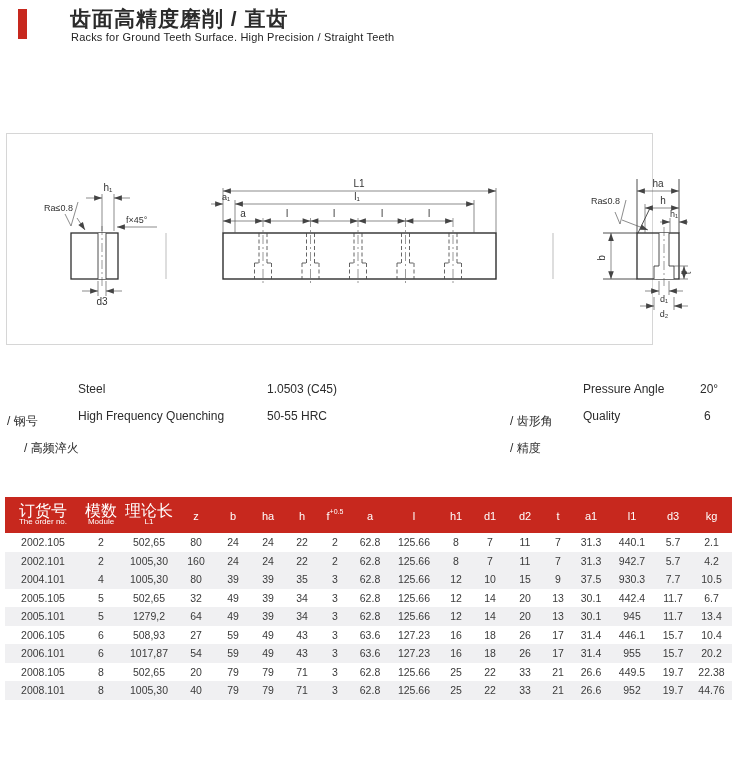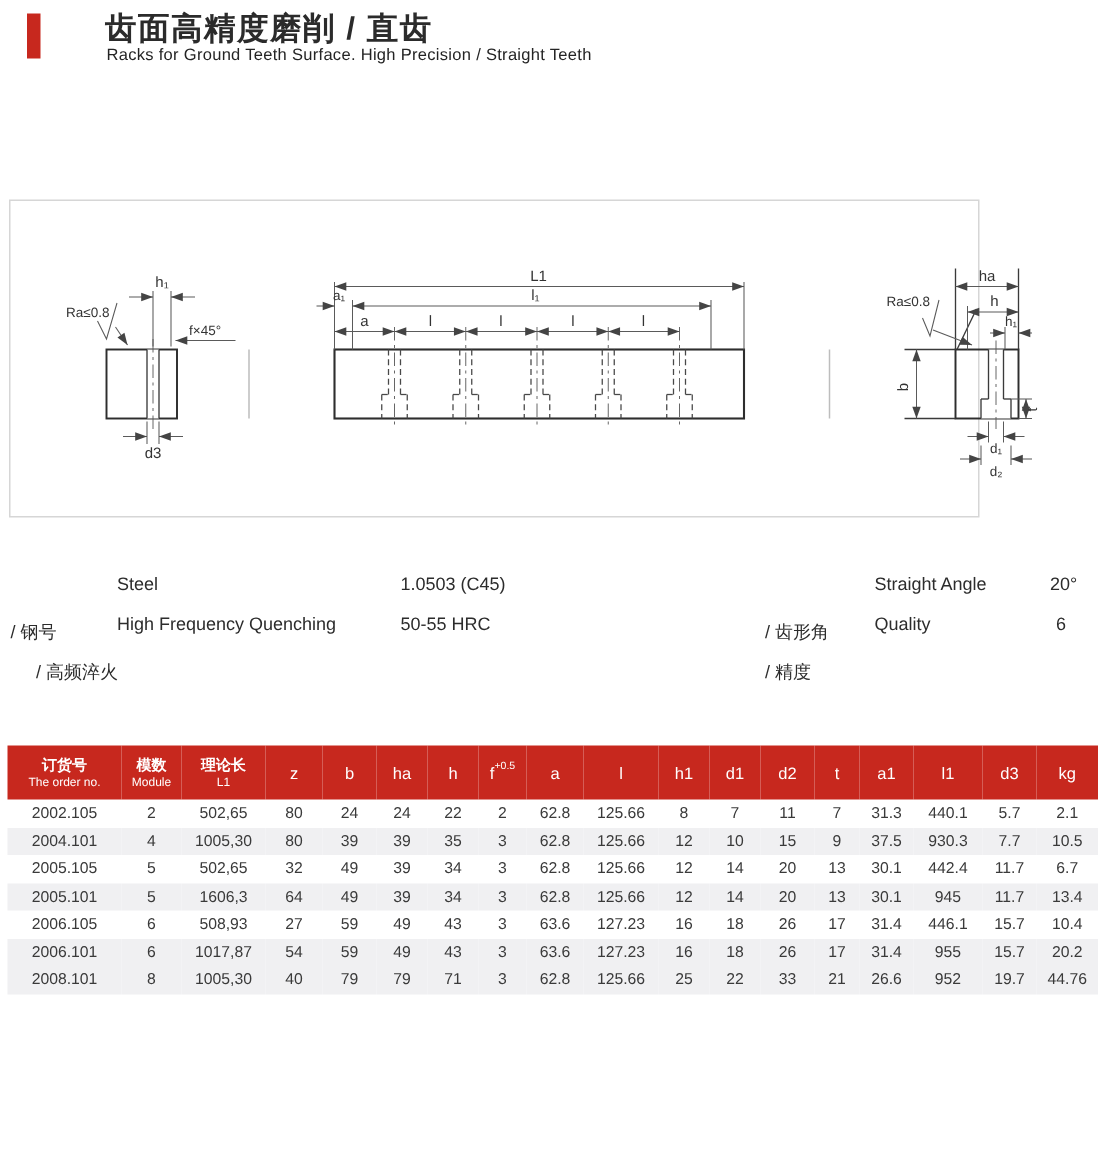--- a/index.html
+++ b/index.html
@@ -22,21 +22,21 @@
   .dim, .ext { stroke:#5a5a5a; stroke-width:.7; fill:none; }
   .cl  { stroke:#555; stroke-width:.6; fill:none; stroke-dasharray:9 3 2 3; }
   .hid { stroke:#484848; stroke-width:.85; fill:none; stroke-dasharray:4 2.5; }
   .gray{ stroke:#bdbdbd; stroke-width:1; }
   .specs span { position:absolute; font-size:12px; color:#2c2c2c; white-space:nowrap; }
   .spec-zh { font-size:12.5px;margin-top:32px; }
   table.spec-table { position:absolute; left:5px; top:497px; width:727px;
                      border-collapse:collapse; table-layout:fixed; }
   thead th { background:var(--accent); color:#fff; font-weight:400; height:36px;
              vertical-align:middle; text-align:center; padding:0; }
-  .th-zh { font-size:10px; line-height:13px;font-weight:bold; }
+  .th-zh { font-size:16px; line-height:13px; }
   .th-en { font-size:8px;  line-height:10px; }
   th .lbl { font-size:11px; }
   th sup  { font-size:7px; }
   tbody td { text-align:center; font-size:10.5px; color:#3a3a3a; height:18.5px; padding:0; }
   tbody tr.alt { background:var(--row-alt); }
 </style>
 </head>
 <body>
 
 <div class="page">
@@ -166,21 +166,21 @@
         <text class="dtext-s" x="657" y="183">d₂</text>
       </g>
     </svg>
   </div>
 
   <div class="specs">
     <span class="spec-zh" style="left:7px;  top:381px">/ 钢号</span>
     <span style="left:78px; top:382px">Steel</span>
     <span style="left:267px;top:382px">1.0503 (C45)</span>
     <span class="spec-zh" style="left:510px;top:381px">/ 齿形角</span>
-    <span style="left:583px;top:382px">Straight Angle</span>
+    <span style="left:583px;top:382px">Pressure Angle</span>
     <span style="left:700px;top:382px">20°</span>
     <span class="spec-zh" style="left:24px;  top:408px">/ 高频淬火</span>
     <span style="left:78px; top:409px">High Frequency Quenching</span>
     <span style="left:267px;top:409px">50-55 HRC</span>
     <span class="spec-zh" style="left:510px;top:408px">/ 精度</span>
     <span style="left:583px;top:409px">Quality</span>
     <span style="left:704px;top:409px">6</span>
   </div>
 
   <table class="spec-table">
@@ -250,20 +250,40 @@
           <td>8</td>
           <td>7</td>
           <td>11</td>
           <td>7</td>
           <td>31.3</td>
           <td>440.1</td>
           <td>5.7</td>
           <td>2.1</td>
         </tr>
         <tr class="alt">
+          <td>2002.101</td>
+          <td>2</td>
+          <td>1005,30</td>
+          <td>160</td>
+          <td>24</td>
+          <td>24</td>
+          <td>22</td>
+          <td>2</td>
+          <td>62.8</td>
+          <td>125.66</td>
+          <td>8</td>
+          <td>7</td>
+          <td>11</td>
+          <td>7</td>
+          <td>31.3</td>
+          <td>942.7</td>
+          <td>5.7</td>
+          <td>4.2</td>
+        </tr>
+        <tr class="alt">
           <td>2004.101</td>
           <td>4</td>
           <td>1005,30</td>
           <td>80</td>
           <td>39</td>
           <td>39</td>
           <td>35</td>
           <td>3</td>
           <td>62.8</td>
           <td>125.66</td>
@@ -292,21 +312,21 @@
           <td>20</td>
           <td>13</td>
           <td>30.1</td>
           <td>442.4</td>
           <td>11.7</td>
           <td>6.7</td>
         </tr>
         <tr class="alt">
           <td>2005.101</td>
           <td>5</td>
-          <td>1606,3</td>
+          <td>1279,2</td>
           <td>64</td>
           <td>49</td>
           <td>39</td>
           <td>34</td>
           <td>3</td>
           <td>62.8</td>
           <td>125.66</td>
           <td>12</td>
           <td>14</td>
           <td>20</td>
@@ -349,20 +369,40 @@
           <td>127.23</td>
           <td>16</td>
           <td>18</td>
           <td>26</td>
           <td>17</td>
           <td>31.4</td>
           <td>955</td>
           <td>15.7</td>
           <td>20.2</td>
         </tr>
+        <tr>
+          <td>2008.105</td>
+          <td>8</td>
+          <td>502,65</td>
+          <td>20</td>
+          <td>79</td>
+          <td>79</td>
+          <td>71</td>
+          <td>3</td>
+          <td>62.8</td>
+          <td>125.66</td>
+          <td>25</td>
+          <td>22</td>
+          <td>33</td>
+          <td>21</td>
+          <td>26.6</td>
+          <td>449.5</td>
+          <td>19.7</td>
+          <td>22.38</td>
+        </tr>
         <tr class="alt">
           <td>2008.101</td>
           <td>8</td>
           <td>1005,30</td>
           <td>40</td>
           <td>79</td>
           <td>79</td>
           <td>71</td>
           <td>3</td>
           <td>62.8</td>

